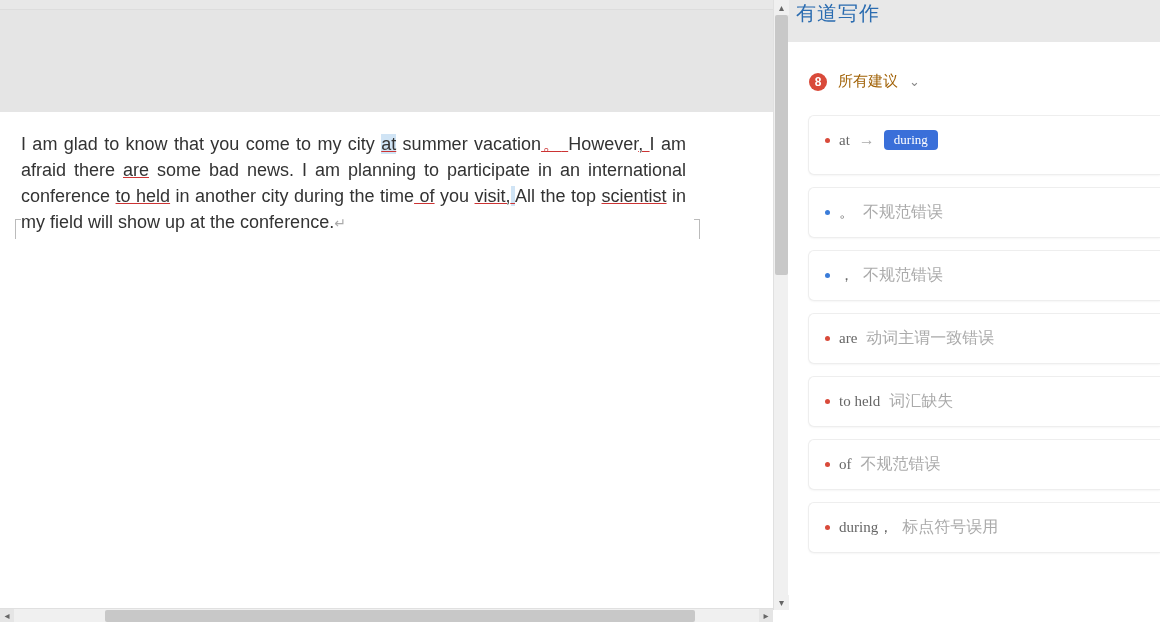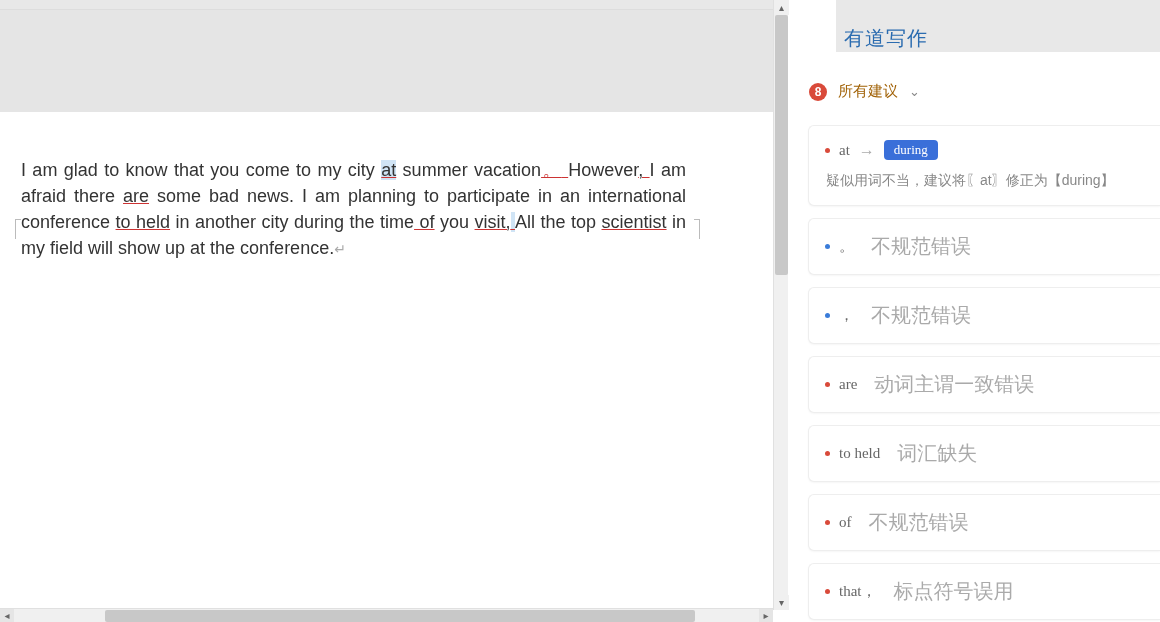--- a/index.html
+++ b/index.html
@@ -114,21 +114,20 @@
     .paragraph-container {
        position: absolute;
        top: 131px;
        left: 21px;
        width: 665px;
        font-size: 18px;
        line-height: 26px;
        color: #333;
        text-align: justify;
        text-justify: inter-word;
-       margin-top: 26px;
     }
     .underline-err {
        text-decoration: underline;
        text-decoration-color: #cc3333;
        text-decoration-thickness: 1.2px;
     }
     .highlight {
        background: #d0e4f5;
     }
     .punct-mark {
@@ -140,26 +139,25 @@
        font-size: 14px;
     }
     .sidebar {
        flex: 1;
        height: 622px;
        background: #fff;
        display: flex;
        flex-direction: column;
     }
     .sidebar-header {
-       height: 52px;
+       height: 42px;
        background: #e8e8e8;
        display: flex;
-       align-items: flex-end;
+       align-items: flex-start;
        padding-left: 8px;
-       margin-left: 48px;
     }
     .sidebar-title {
        font-size: 20px;
        color: #2b6cb0;
        font-weight: 400;
        letter-spacing: 1px;
     }
     .suggestions-header {
        display: flex;
        align-items: center;
@@ -236,22 +234,22 @@
        font-family: Georgia, serif;
     }
     .card-desc {
        color: #888;
        font-size: 14px;
        padding-left: 1px;
        line-height: 1.5;
     }
     .card-type {
        color: #aaa;
-       font-size: 20px;
-       margin-left: 8px;
+       font-size: 16px;
+       margin-left: 0;
     }
   </style>
 </head>
 <body>
 
 <div class="editor-area">
   <div class="editor-top-bar"></div>
   <div class="gray-area-top"></div>
   <div style="position:absolute; top:112px; left:0; width:773px; height:496px; background:#fff;">
     <div class="page-shadow-left"></div>
@@ -287,21 +285,20 @@
 
   <div class="cards">
 
     <div class="card card-expanded">
       <div class="card-row">
         <span class="dot dot-red"></span>
         <span class="card-word">at</span>
         <span class="card-arrow">→</span>
         <span class="card-chip">during</span>
       </div>
-      <div class="card-desc">疑似用词不当，建议将〖at〗修正为【during】</div>
     </div>
 
     <div class="card">
       <div class="card-row">
         <span class="dot dot-blue"></span>
         <span class="card-word">。</span>
         <span class="card-type">不规范错误</span>
       </div>
     </div>
 
@@ -333,19 +330,19 @@
       <div class="card-row">
         <span class="dot dot-red"></span>
         <span class="card-word">of</span>
         <span class="card-type">不规范错误</span>
       </div>
     </div>
 
     <div class="card">
       <div class="card-row">
         <span class="dot dot-red"></span>
-        <span class="card-word">that，</span>
+        <span class="card-word">during，</span>
         <span class="card-type">标点符号误用</span>
       </div>
     </div>
 
   </div>
 </div>
 
 </body></html>

